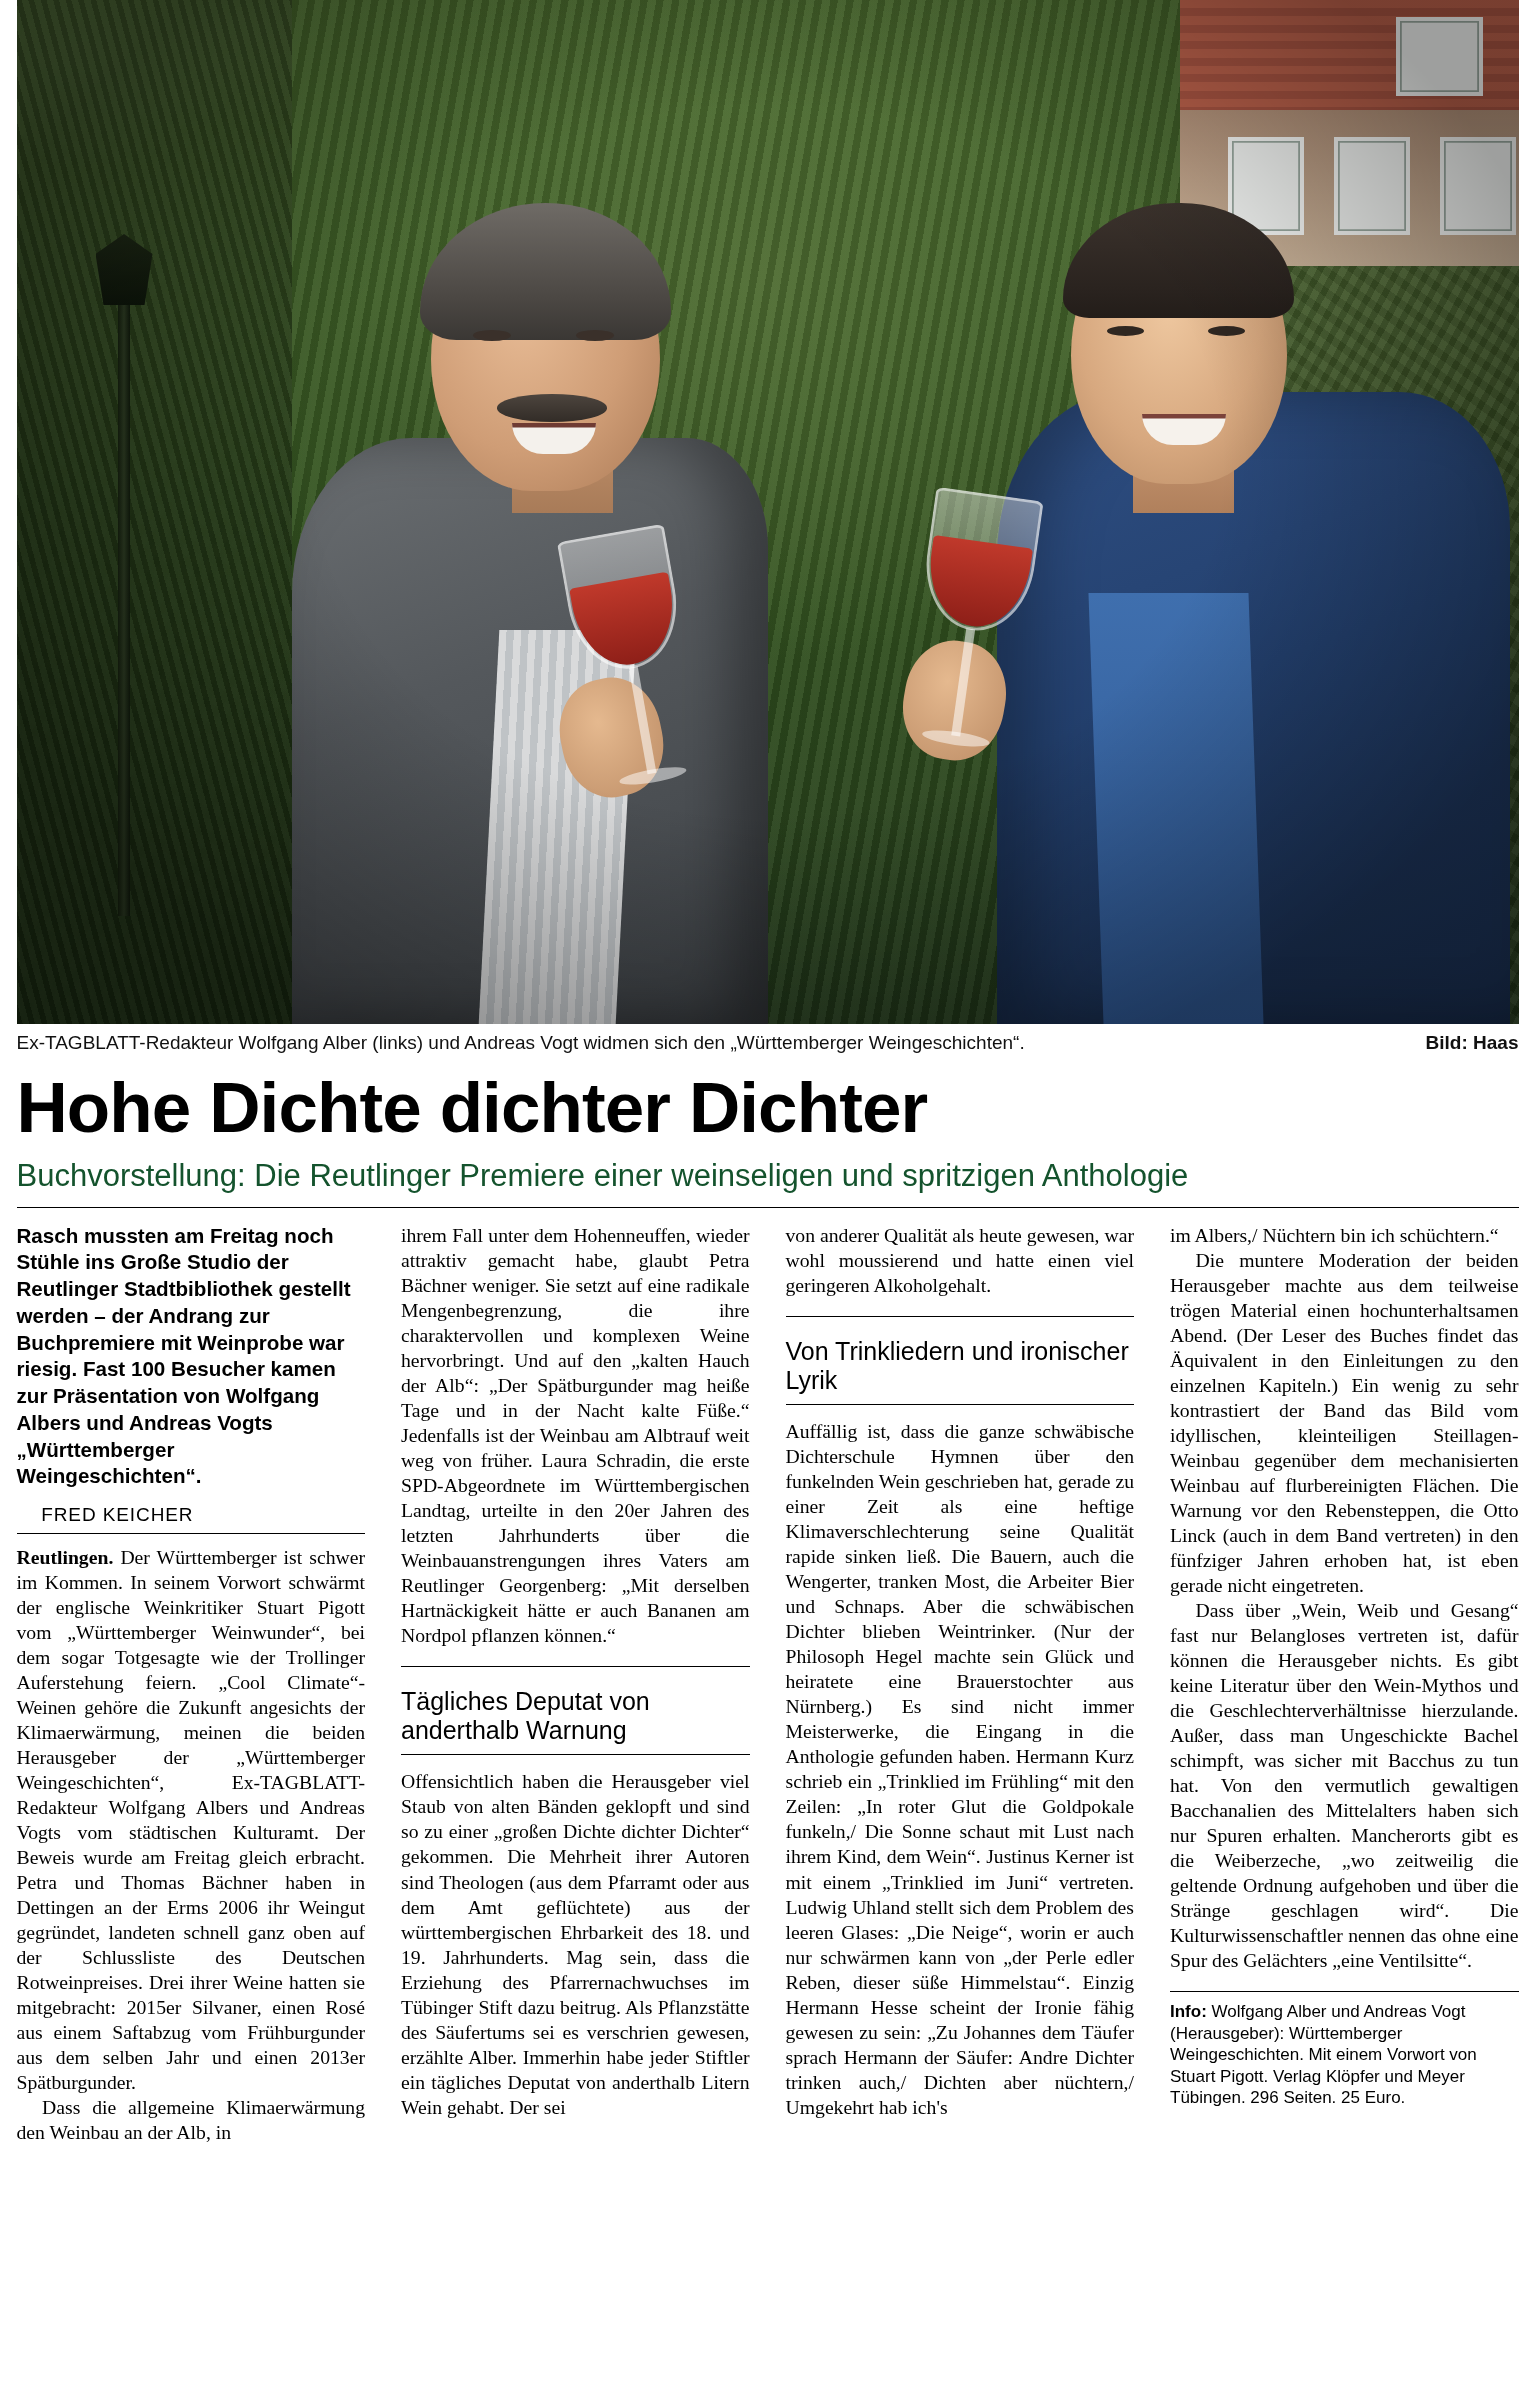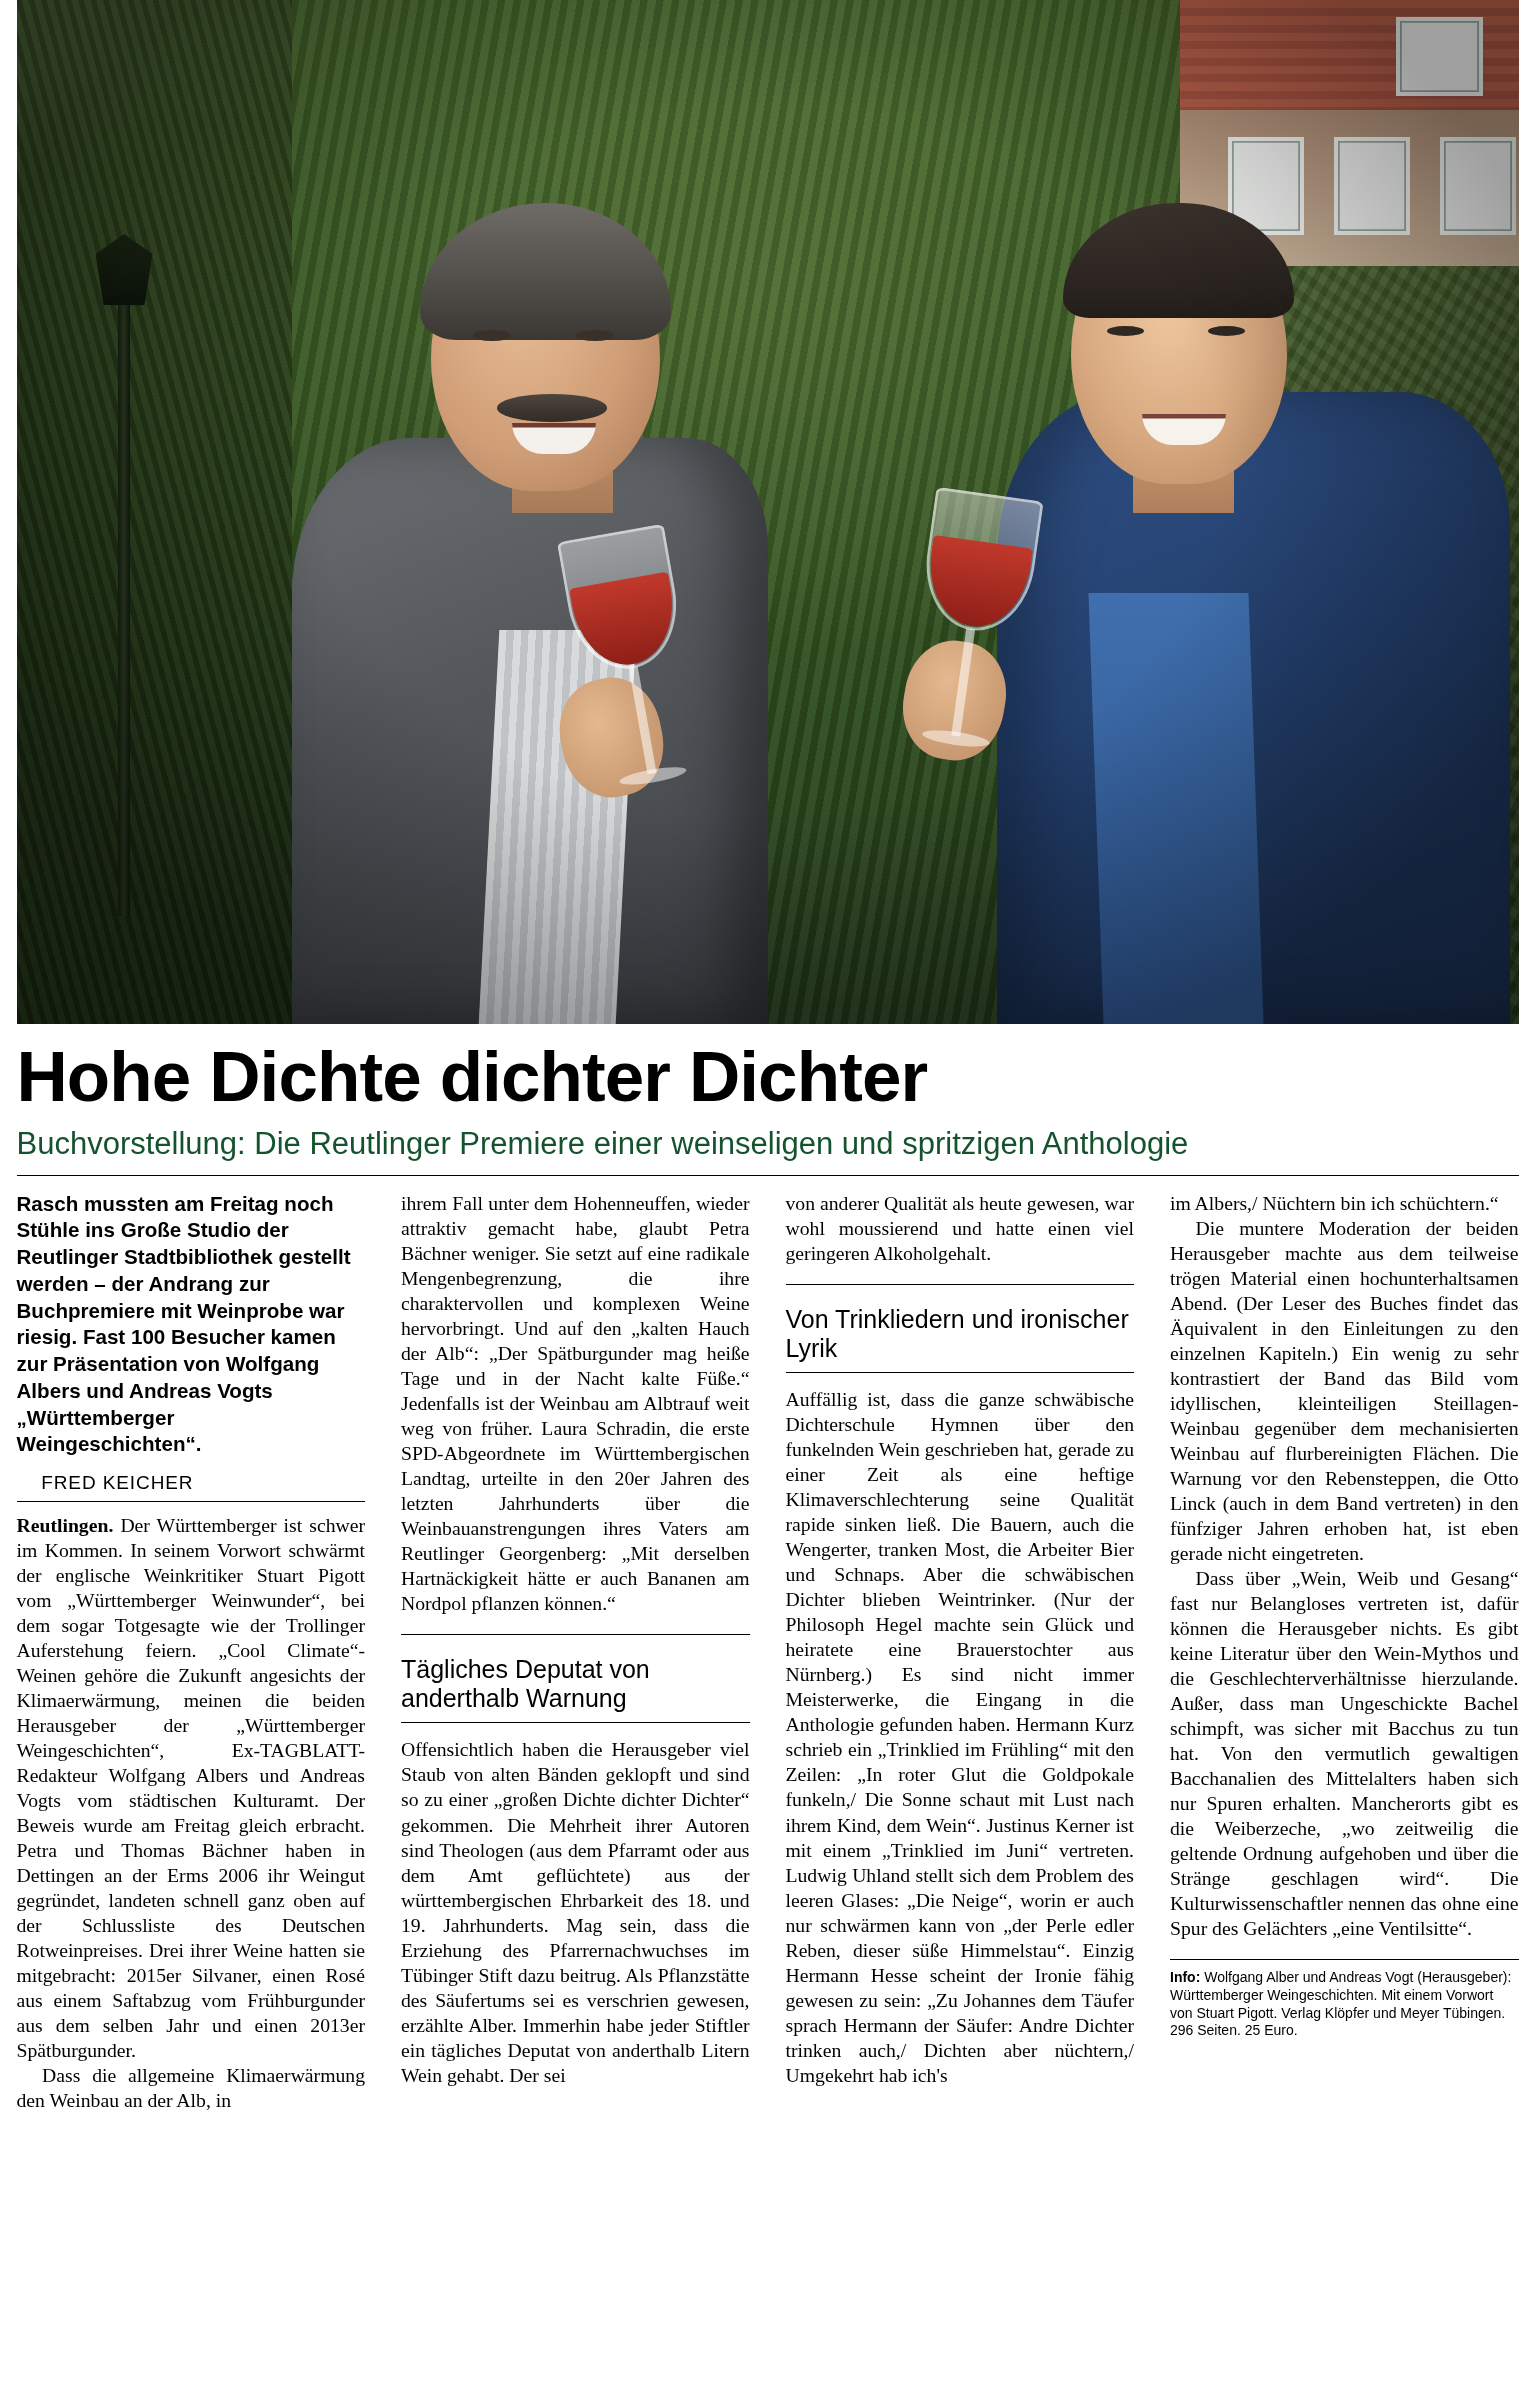--- a/index.html
+++ b/index.html
@@ -317,21 +317,21 @@
     line-height: 1.15;
     margin: 20px 0 0 0 !important;
     text-align: left !important;
     text-indent: 0 !important;
   }
   .crosshead-rule-top { border-top: 0.9px solid #000; margin: 18.3px 0 9.2px 0; }
   .crosshead-rule-bot { border-top: 0.9px solid #000; margin: 9.2px 0 14.7px 0; }
   .info-rule { border-top: 0.9px solid #000; margin: 18.3px 0 9.2px 0; }
   .info {
     font-family: "Liberation Sans", sans-serif;
-    font-size: 14px;
+    font-size: 17px;
     line-height: 1.26;
     text-align: left !important;
     text-indent: 0 !important;
   }
   .info b { font-weight: bold; }
 </style>
 </head>
 <body>
 
 <div class="page">
@@ -383,20 +383,24 @@
       <div class="bowl">
           <div class="wine"></div>
         </div>
       <div class="stem"></div>
       <div class="foot"></div>
     </div>
 
     <div class="photo-vignette"></div>
   </div>
 
+  <div class="caption-row">
+    <div>Ex-TAGBLATT-Redakteur Wolfgang Alber (links) und Andreas Vogt widmen sich den „Württemberger Weingeschichten“.</div>
+    <div class="caption-credit">Bild: Haas</div>
+  </div>
 
   <div class="headline">Hohe Dichte dichter Dichter</div>
   <div class="subhead">Buchvorstellung: Die Reutlinger Premiere einer weinseligen und spritzigen Anthologie</div>
   <div class="rule"></div>
 
   <div class="columns">
 
     <div class="col">
       <p class="lead">Rasch mussten am Freitag noch Stühle ins Große Studio der Reutlinger Stadtbibliothek gestellt werden – der Andrang zur Buchpremiere mit Weinprobe war riesig. Fast 100 Besucher kamen zur Präsentation von Wolfgang Albers und Andreas Vogts „Württemberger Weingeschichten“.</p>
       <p class="byline">FRED KEICHER</p>

